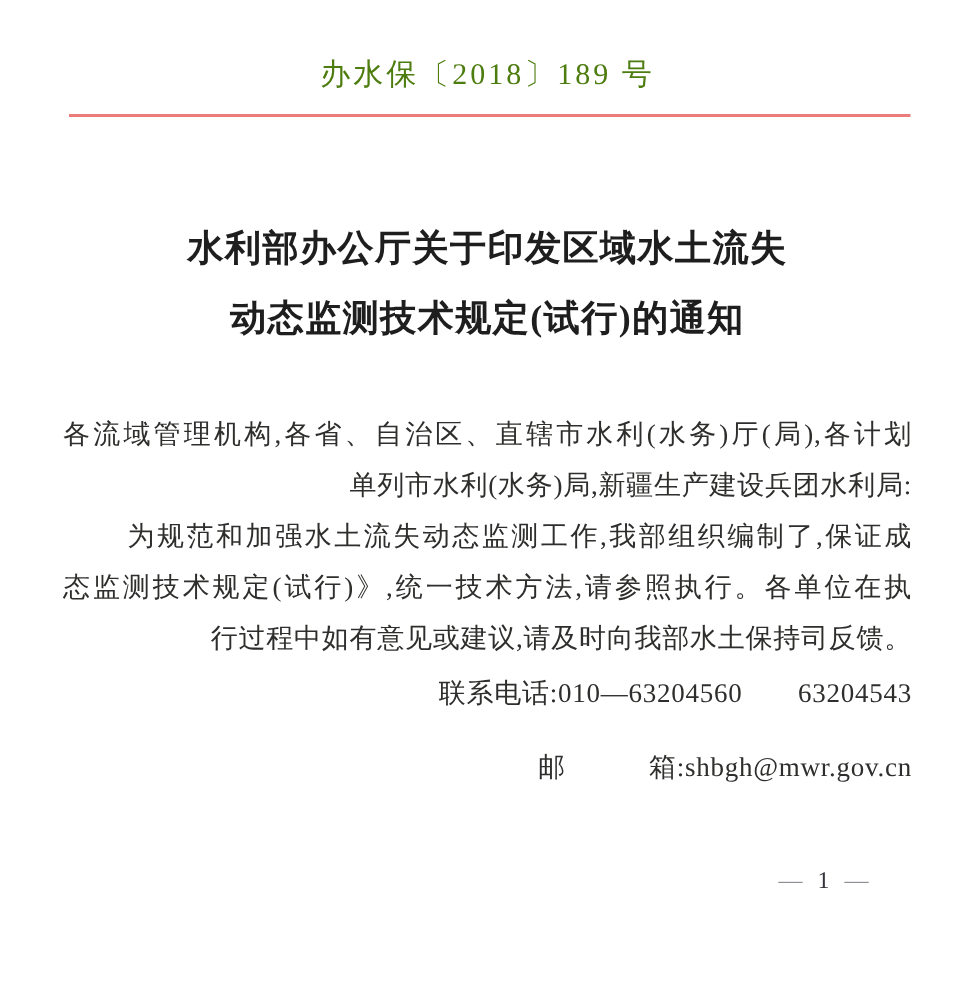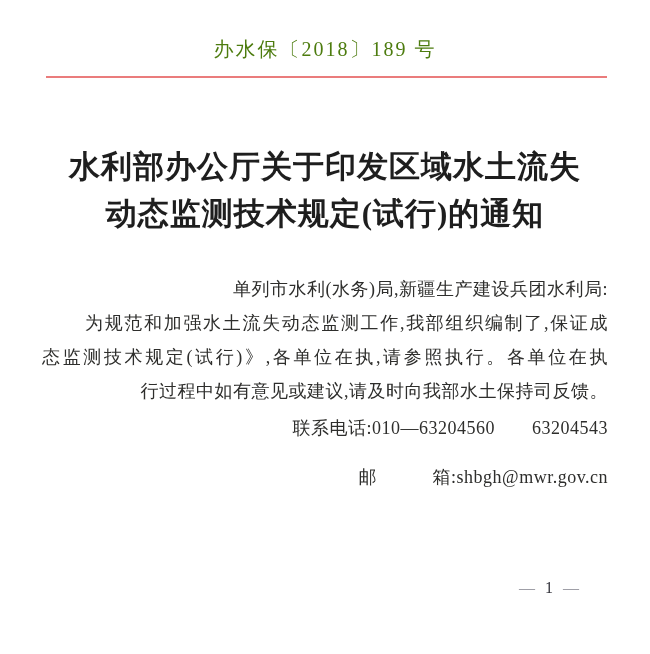--- a/index.html
+++ b/index.html
@@ -33,21 +33,21 @@
     height: 2px;
     background: #ea7c7c;
   }
   .doc-title {
     position: absolute;
     top: 143px;
     left: 0;
     width: 100%;
     margin: 0;
     text-align: center;
-    font-size: 31px;
+    font-size: 24px;
     font-weight: 700;
     line-height: 47px;
     color: #1e1e1e;
     letter-spacing: 1px;
   }
   .doc-title .title-line {
     display: block;
   }
   .doc-body {
     position: absolute;
@@ -104,23 +104,24 @@
   <div class="doc-number">办水保〔2018〕189 号</div>
 
   <div class="red-line" style="background: rgb(234, 124, 124);"></div>
 
   <h1 class="doc-title">
     <span class="title-line">水利部办公厅关于印发区域水土流失</span>
     <span class="title-line">动态监测技术规定(试行)的通知</span>
   </h1>
 
   <div class="doc-body">
+    <div class="bline j">各流域管理机构,各省、自治区、直辖市水利(水务)厅(局),各计划</div>
     <div class="bline">单列市水利(水务)局,新疆生产建设兵团水利局:</div>
     <div class="bline j indent">为规范和加强水土流失动态监测工作,我部组织编制了,保证成</div>
-    <div class="bline j">态监测技术规定(试行)》,各单位在执,请参照执行。各单位在执</div>
+    <div class="bline j">态监测技术规定(试行)》,统一技术方法,请参照执行。各单位在执</div>
     <div class="bline">行过程中如有意见或建议,请及时向我部水土保持司反馈。</div>
     <div class="bline contact-line">联系电话:010—63204560　　63204543</div>
     <div class="bline contact-line email-line">邮　　　箱:shbgh@mwr.gov.cn</div>
   </div>
 
   <div class="page-number"><span class="dash">—</span><span class="num">1</span><span class="dash">—</span></div>
 
 </div>
 
 </body></html>

